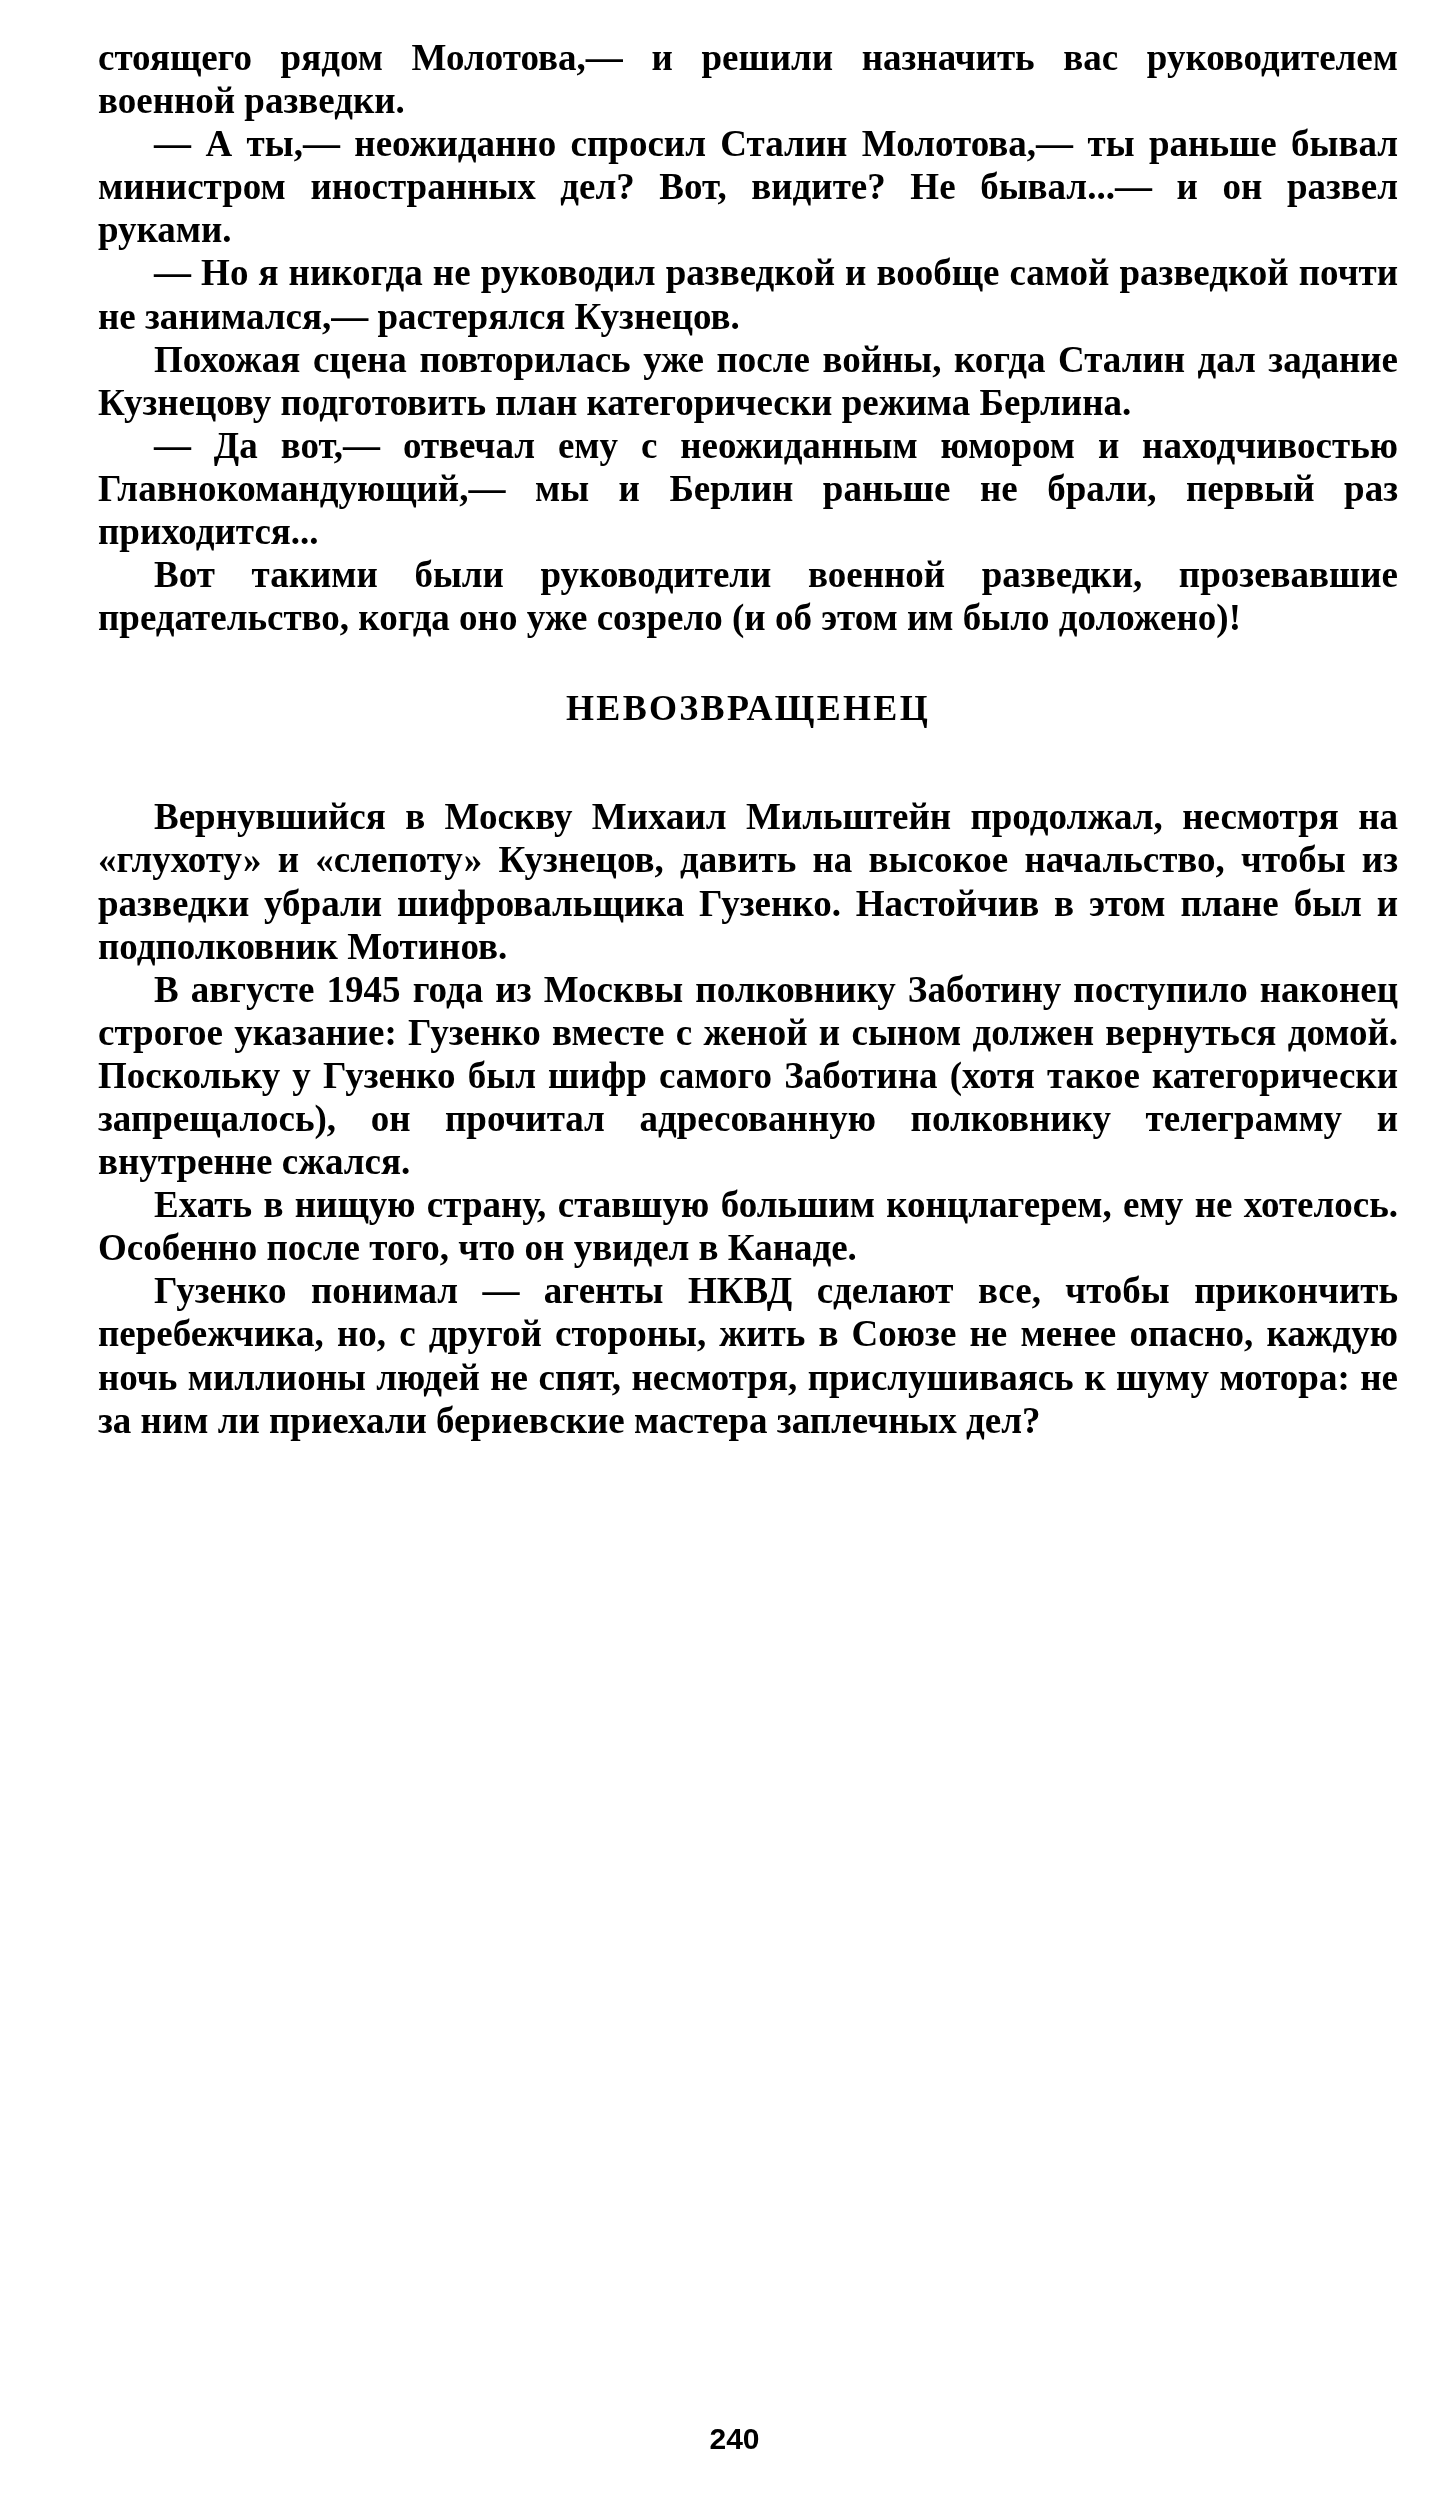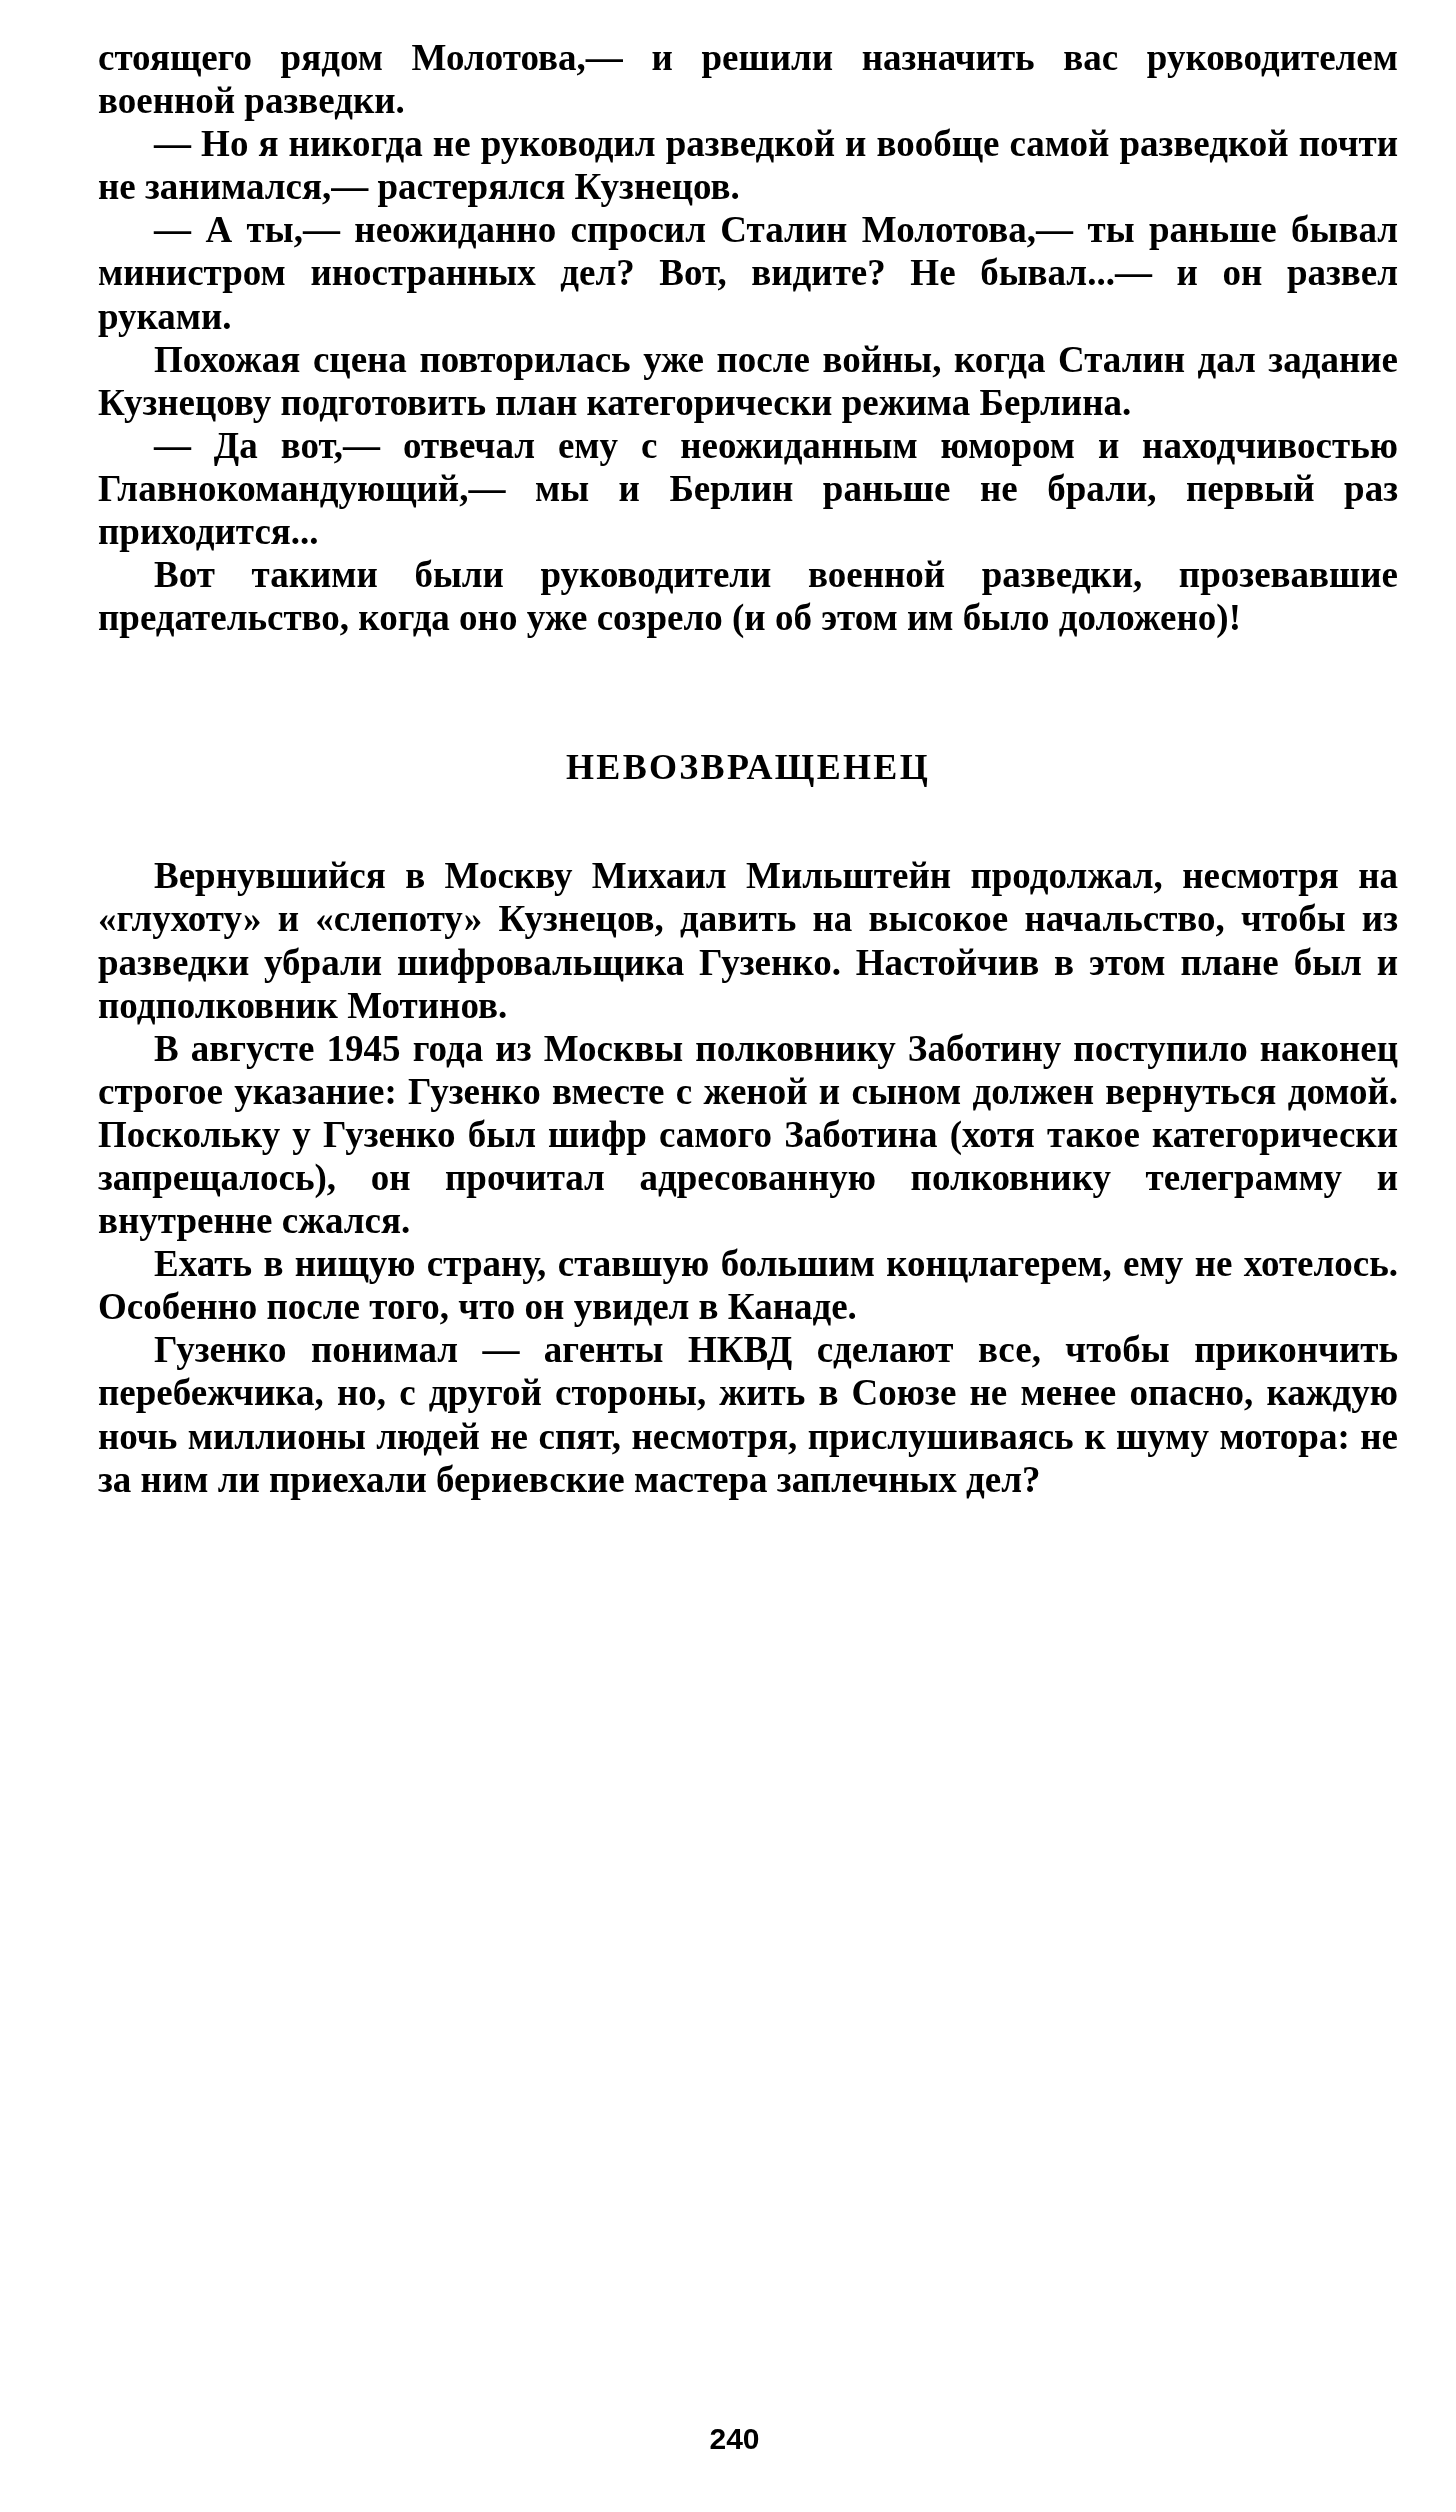--- a/index.html
+++ b/index.html
@@ -36,43 +36,43 @@
     text-justify: inter-word;
   }
   .text-block p.no-indent {
     text-indent: 0;
   }
   .section-title {
     text-align: center;
     font-size: 36px;
     font-weight: 700;
     letter-spacing: 2.3px;
-    margin-top: 107px;
+    margin-top: 48px;
     margin-bottom: 66px;
   }
   .page-number {
     position: absolute;
     bottom: 56px;
     left: 12px;
     right: 0;
     text-align: center;
     font-size: 30px;
     font-weight: 700;
     font-family: "Liberation Sans", sans-serif;
   }
 </style>
 </head>
 <body>
 
 <div class="page">
 
   <div class="text-block">
     <p class="no-indent">стоящего рядом Молотова,— и решили назначить вас руководителем военной разведки.</p>
+    <p>— А ты,— неожиданно спросил Сталин Молотова,— ты раньше бывал министром иностранных дел? Вот, видите? Не бывал...— и он развел руками.</p>
     <p>— Но я никогда не руководил разведкой и вообще самой разведкой почти не занимался,— растерялся Кузнецов.</p>
-    <p>— А ты,— неожиданно спросил Сталин Молотова,— ты раньше бывал министром иностранных дел? Вот, видите? Не бывал...— и он развел руками.</p>
     <p>Похожая сцена повторилась уже после войны, когда Сталин дал задание Кузнецову подготовить план категорически режима Берлина.</p>
     <p>— Да вот,— отвечал ему с неожиданным юмором и находчивостью Главнокомандующий,— мы и Берлин раньше не брали, первый раз приходится...</p>
     <p>Вот такими были руководители военной разведки, прозевавшие предательство, когда оно уже созрело (и об этом им было доложено)!</p>
   </div>
 
   <div class="section-title">НЕВОЗВРАЩЕНЕЦ</div>
 
   <div class="text-block">
     <p>Вернувшийся в Москву Михаил Мильштейн продолжал, несмотря на «глухоту» и «слепоту» Кузнецов, давить на высокое начальство, чтобы из разведки убрали шифровальщика Гузенко. Настойчив в этом плане был и подполковник Мотинов.</p>
     <p>В августе 1945 года из Москвы полковнику Заботину поступило наконец строгое указание: Гузенко вместе с женой и сыном должен вернуться домой. Поскольку у Гузенко был шифр самого Заботина (хотя такое категорически запрещалось), он прочитал адресованную полковнику телеграмму и внутренне сжался.</p>

